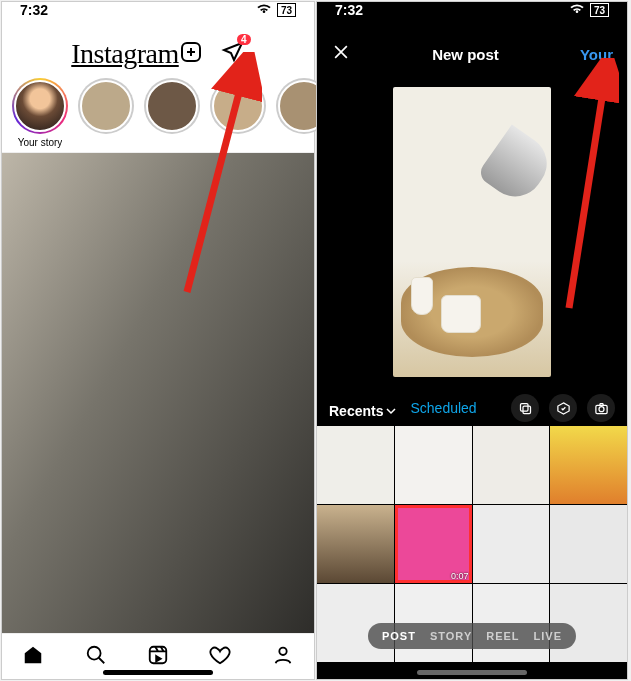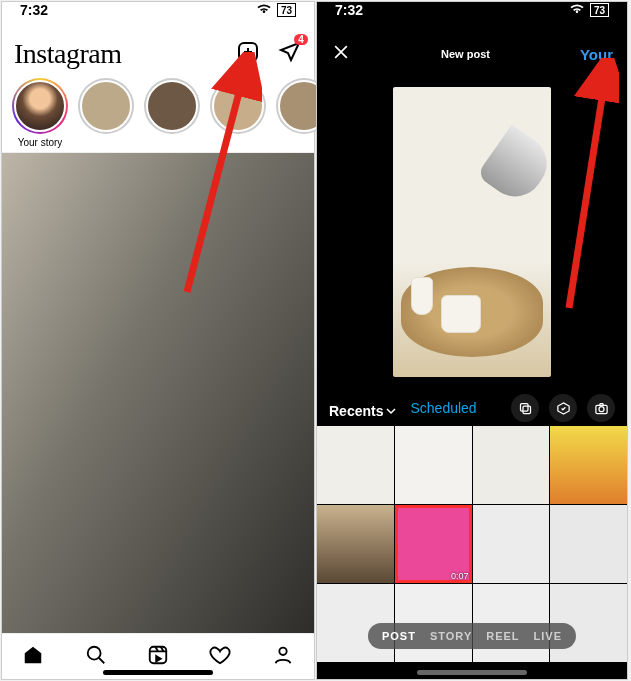--- a/index.html
+++ b/index.html
@@ -40,23 +40,24 @@
     border-radius: 0;
     font-size: 10px;
     padding: 0 3px;
     font-weight:700;
     display:flex; align-items:center;
     height:14px;
   }
   
   .ig-header {
     display:flex;
-    justify-content:space-between;
+    justify-content:center;
     align-items:center;
     padding: 4px 12px 2px 12px;
+    text-decoration: underline;
   }
   .ig-logo {
     font-family: "Brush Script MT", "Segoe Script", cursive;
     font-size: 28px;
     font-weight:500;
     letter-spacing: -0.5px;
   }
   .ig-header-icons { display:flex; gap:18px; align-items:center; }
   .ig-newpost-icon svg, .ig-dm-icon svg { width:24px; height:24px; }
   .ig-dm-icon { position:relative; }
@@ -116,21 +117,21 @@
   
   .np-header {
     height:40px;
     display:flex;
     justify-content:space-between;
     align-items:center;
     padding:0 14px;
     color:#fff;
   }
   .np-header .close svg { width:20px; height:20px; }
-  .np-title { font-size:11px; font-weight:600; }
+  .np-title { font-size:15px; font-weight:600; }
   .np-next { color:#3897f0; font-size:15px; font-weight:600; }
   
   .np-preview {
     height:316px;
     background:#000;
     display:flex; align-items:center; justify-content:center;
   }
   .np-preview-img {
     width:158px; height:290px;
     background: linear-gradient(#f1eee5 60%, #d7c7a3 100%);

